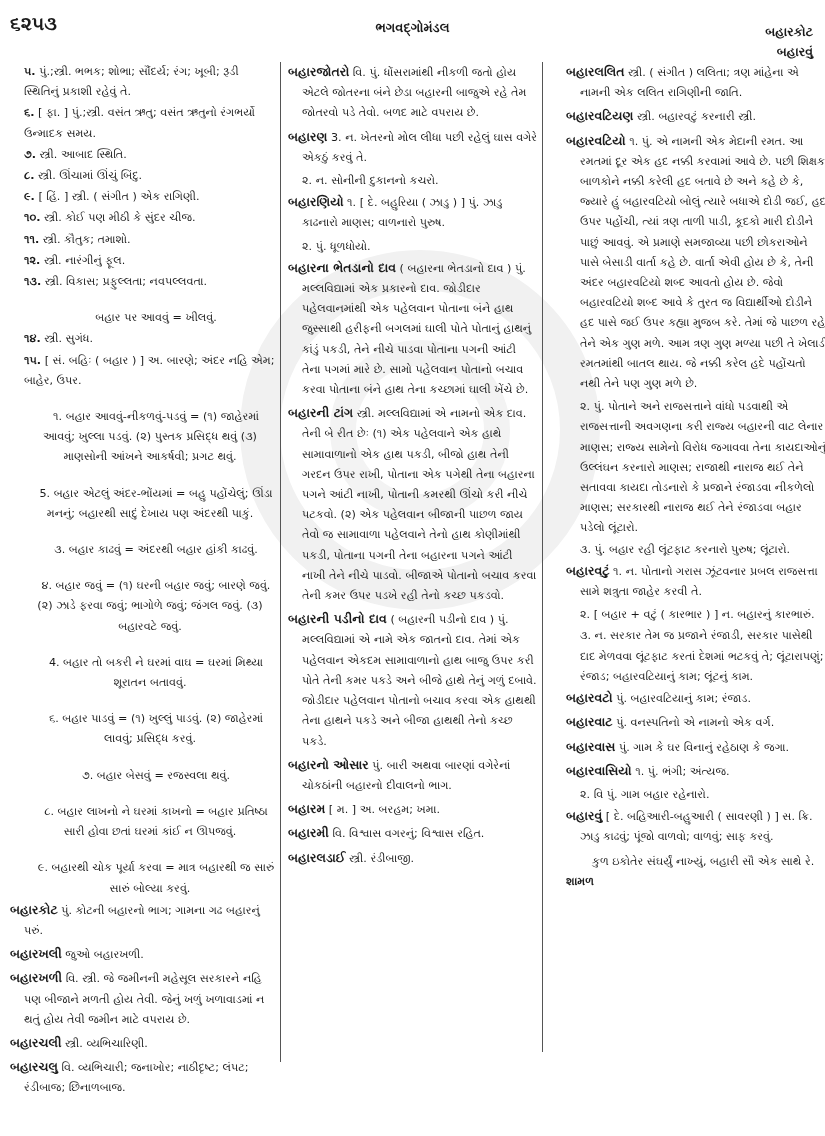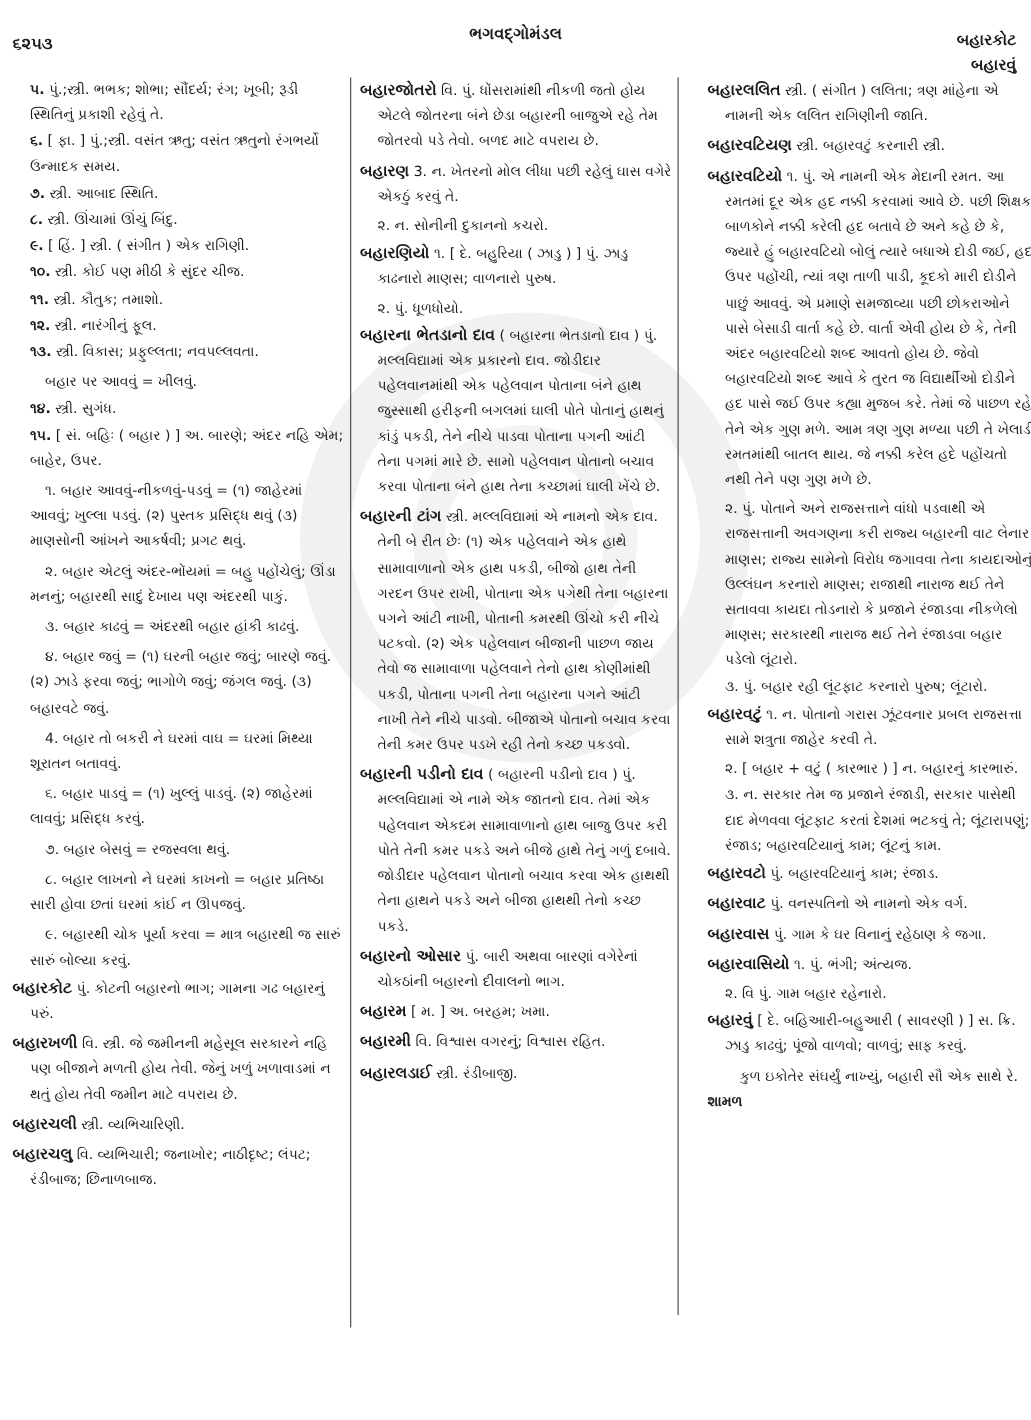--- a/index.html
+++ b/index.html
@@ -9,36 +9,36 @@
   }
   .watermark {
     position: absolute; left: 240px; top: 250px; width: 360px; height: 360px;
     border-radius: 50%; border: 40px solid #f1f1f1; box-sizing: border-box; z-index: 0;
   }
   .watermark2 {
     position: absolute; left: 330px; top: 340px; width: 180px; height: 180px;
     border-radius: 50%; border: 26px solid #f3f3f3; box-sizing: border-box; z-index: 0;
   }
   .header { position: absolute; left: 0; top: 0; width: 825px; height: 60px; z-index: 1; }
-  .page-num { position: absolute; left: 10px; top: 28px; font-size: 13px; font-weight: bold; }
+  .page-num { position: absolute; left: 10px; top: 12px; font-size: 19px; font-weight: bold; }
   .running-title { position: absolute; left: 0; right: 0; top: 20px; text-align: center; font-size: 13px; font-weight: bold; }
   .guide { position: absolute; right: 12px; top: 22px; text-align: right; font-size: 12.5px; font-weight: bold; line-height: 20px; }
   .columns { position: absolute; top: 62px; left: 0; width: 716px; height: 1074px; z-index: 1; }
   .col { position: absolute; top: 0; font-size: 11.2px; line-height: 20.2px; }
   .col1 { left: 10px; width: 266px; }
   .col2 { left: 288px; width: 250px; }
   .col3 { left: 566px; width: 262px; }
   .rule { position: absolute; top: 0; width: 1px; background: #555; }
   .rule1 { left: 280px; height: 1000px; }
   .rule2 { left: 542px; height: 990px; }
   .entry { margin: 0 0 3px 0; text-indent: 0; padding-left: 14px; }
   .entry .hw { font-weight: bold; font-size: 12.5px; margin-left: -14px; }
   .sub { margin: 0 0 1px 0; padding-left: 14px; }
   .sub .n { font-weight: bold; }
-  .phrase { margin: 4px 0 1px 0; padding-left: 14px; text-indent: 12px; }
+  .phrase { margin: 16px 0 1px 0; padding-left: 14px; text-indent: 12px; text-align: center; }
   .quote { text-indent: 12px; padding-left: 14px; margin-top: 4px; font-weight: normal; }
   .quote-src { font-weight: bold; padding-right: 6px; }
 </style>
 </head>
 <body>
 
 <div class="watermark"></div>
 <div class="watermark2"></div>
 
 <div class="header">
@@ -61,29 +61,30 @@
     <div class="sub"><span class="n">૮.</span> <span>સ્ત્રી. ઊંચામાં ઊંચું બિંદુ.</span></div>
     <div class="sub"><span class="n">૯.</span> <span>[ હિં. ] સ્ત્રી. ( સંગીત ) એક રાગિણી.</span></div>
     <div class="sub"><span class="n">૧૦.</span> <span>સ્ત્રી. કોઈ પણ મીઠી કે સુંદર ચીજ.</span></div>
     <div class="sub"><span class="n">૧૧.</span> <span>સ્ત્રી. કૌતુક; તમાશો.</span></div>
     <div class="sub"><span class="n">૧૨.</span> <span>સ્ત્રી. નારંગીનું ફૂલ.</span></div>
     <div class="sub"><span class="n">૧૩.</span> <span>સ્ત્રી. વિકાસ; પ્રફુલ્લતા; નવપલ્લવતા.</span></div>
     <div class="phrase">બહાર પર આવવું = ખીલવું.</div>
     <div class="sub"><span class="n">૧૪.</span> <span>સ્ત્રી. સુગંધ.</span></div>
     <div class="sub"><span class="n">૧૫.</span> <span>[ સં. બહિઃ ( બહાર ) ] અ. બારણે; અંદર નહિ એમ; બાહેર, ઉપર.</span></div>
     <div class="phrase">૧. બહાર આવવું-નીકળવું-પડવું = (૧) જાહેરમાં આવવું; ખુલ્લા પડવું. (૨) પુસ્તક પ્રસિદ્ધ થવું (૩) માણસોની આંખને આકર્ષવી; પ્રગટ થવું.</div>
-    <div class="phrase">૨. બહાર એટલું અંદર-ભોંયમાં = બહુ પહોંચેલું; ઊંડા મનનું; બહારથી સાદું દેખાય પણ અંદરથી પાકું.</div>
+    <div class="phrase">5. બહાર એટલું અંદર-ભોંયમાં = બહુ પહોંચેલું; ઊંડા મનનું; બહારથી સાદું દેખાય પણ અંદરથી પાકું.</div>
     <div class="phrase">૩. બહાર કાઢવું = અંદરથી બહાર હાંકી કાઢવું.</div>
     <div class="phrase">૪. બહાર જવું = (૧) ઘરની બહાર જવું; બારણે જવું. (૨) ઝાડે ફરવા જવું; ભાગોળે જવું; જંગલ જવું. (૩) બહારવટે જવું.</div>
     <div class="phrase">4. બહાર તો બકરી ને ઘરમાં વાઘ = ઘરમાં મિથ્યા શૂરાતન બતાવવું.</div>
     <div class="phrase">૬. બહાર પાડવું = (૧) ખુલ્લું પાડવું. (૨) જાહેરમાં લાવવું; પ્રસિદ્ધ કરવું.</div>
     <div class="phrase">૭. બહાર બેસવું = રજસ્વલા થવું.</div>
     <div class="phrase">૮. બહાર લાખનો ને ઘરમાં કાખનો = બહાર પ્રતિષ્ઠા સારી હોવા છતાં ઘરમાં કાંઈ ન ઊપજવું.</div>
     <div class="phrase">૯. બહારથી ચોક પૂર્યા કરવા = માત્ર બહારથી જ સારું સારું બોલ્યા કરવું.</div>
     <div class="entry"><span class="hw">બહારકોટ</span> <span>પું. કોટની બહારનો ભાગ; ગામના ગઢ બહારનું પરું.</span></div>
+    <div class="entry"><span class="hw">બહારખલી</span> <span>જુઓ બહારખળી.</span></div>
     <div class="entry"><span class="hw">બહારખળી</span> <span>વિ. સ્ત્રી. જે જમીનની મહેસૂલ સરકારને નહિ પણ બીજાને મળતી હોય તેવી. જેનું ખળું ખળાવાડમાં ન થતું હોય તેવી જમીન માટે વપરાય છે.</span></div>
     <div class="entry"><span class="hw">બહારચલી</span> <span>સ્ત્રી. વ્યભિચારિણી.</span></div>
     <div class="entry"><span class="hw">બહારચલુ</span> <span>વિ. વ્યભિચારી; જનાખોર; નાઠીદૃષ્ટ; લંપટ; રંડીબાજ; છિનાળબાજ.</span></div>
   </div>
 
   <div class="col col2">
     <div class="entry"><span class="hw">બહારજોતરો</span> <span>વિ. પું. ધોંસરામાંથી નીકળી જતો હોય એટલે જોતરના બંને છેડા બહારની બાજુએ રહે તેમ જોતરવો પડે તેવો. બળદ માટે વપરાય છે.</span></div>
     <div class="entry"><span class="hw">બહારણ</span> <span>3. ન. ખેતરનો મોલ લીધા પછી રહેલું ઘાસ વગેરે એકઠું કરવું તે.</span></div>
     <div class="sub">૨. ન. સોનીની દુકાનનો કચરો.</div>
     <div class="entry"><span class="hw">બહારણિયો</span> <span>૧. [ દે. બહુરિયા ( ઝાડુ ) ] પું. ઝાડુ કાઢનારો માણસ; વાળનારો પુરુષ.</span></div>

